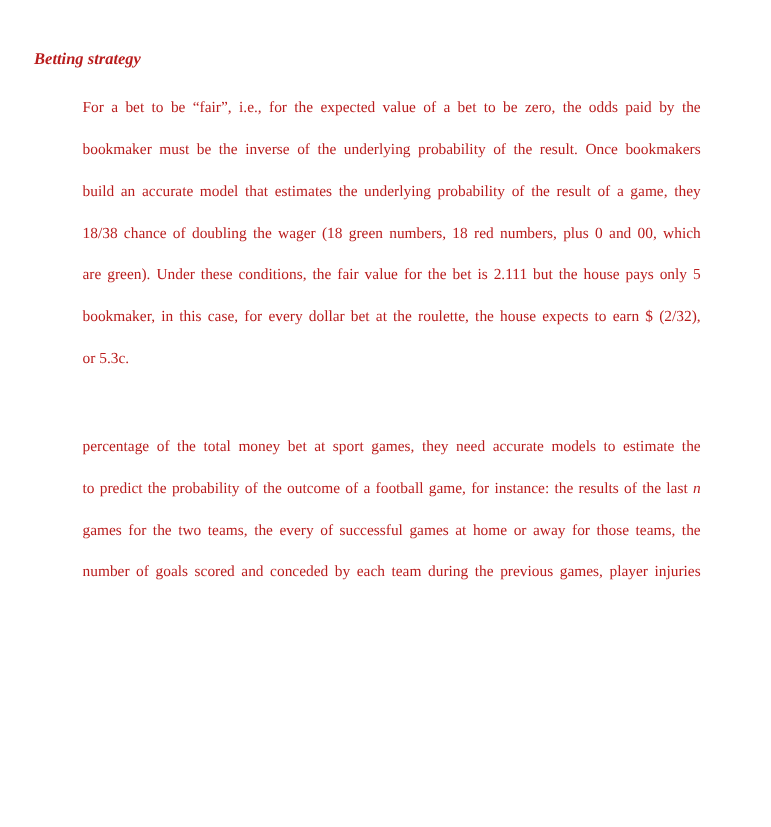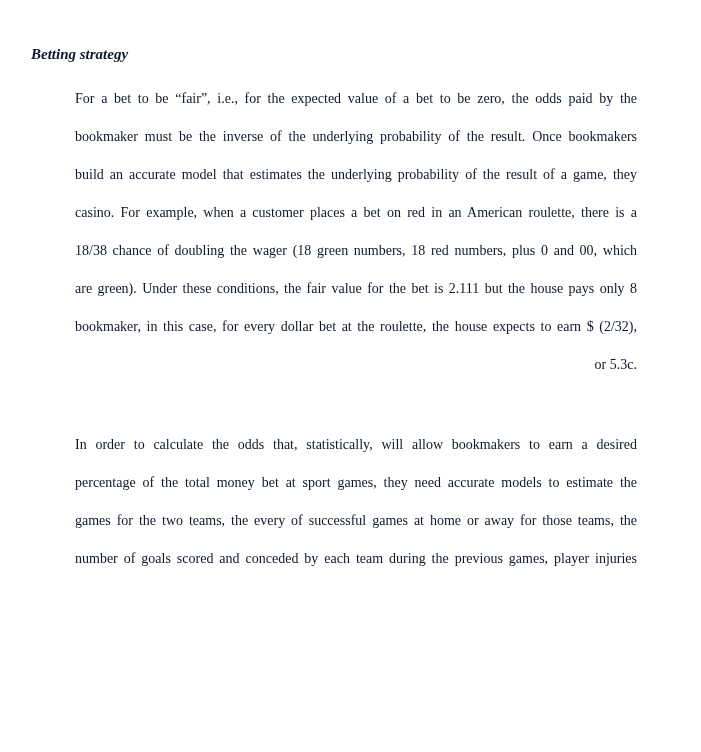--- a/index.html
+++ b/index.html
@@ -9,21 +9,21 @@
   }
   .page {
     position: relative;
     width: 701px;
     height: 640px;
     box-sizing: border-box;
     background: #ffffff;
     padding: 44px 0 0 31px;
     overflow: hidden;
     font-family: "Liberation Serif", "DejaVu Serif", serif;
-    color: #0f172a;
+    color: #b91c1c;
   }
   .text-block {
     width: 606px;
   }
   .heading {
     font-style: italic;
     font-size: 15px;
     line-height: 20px;
     margin: 0 0 16px 0;
     text-align: left;
@@ -39,46 +39,45 @@
     line-height: 38px;
     height: 38px;
     overflow: hidden;
     margin-left: 44px;
   }
   .line.j {
     text-align: justify;
     text-align-last: justify;
   }
   .line.l {
-    text-align: right;
+    text-align: left;
   }
   .ital {
     font-style: italic;
   }
 </style>
 </head>
 <body>
 
 <div class="page">
   <div class="text-block">
 
     <h2 class="heading">Betting strategy</h2>
 
     <div class="para">
       <div class="line j">For a bet to be “fair”, i.e., for the expected value of a bet to be zero, the odds paid by the</div>
       <div class="line j">bookmaker must be the inverse of the underlying probability of the result. Once bookmakers</div>
       <div class="line j">build an accurate model that estimates the underlying probability of the result of a game, they</div>
-      <div class="line j">casino. For example, when a customer places a bet on red in an American roulette, there is a</div>
       <div class="line j">18/38 chance of doubling the wager (18 green numbers, 18 red numbers, plus 0 and 00, which</div>
-      <div class="line j">are green). Under these conditions, the fair value for the bet is 2.111 but the house pays only 8</div>
+      <div class="line j">are green). Under these conditions, the fair value for the bet is 2.111 but the house pays only 5</div>
       <div class="line j">bookmaker, in this case, for every dollar bet at the roulette, the house expects to earn $ (2/32),</div>
       <div class="line l">or 5.3c.</div>
     </div>
 
     <div class="para">
-      <div class="line j">In order to calculate the odds that, statistically, will allow bookmakers to earn a desired</div>
       <div class="line j">percentage of the total money bet at sport games, they need accurate models to estimate the</div>
+      <div class="line j"><span>to predict the probability of the outcome of a football game, for instance: the results of the last </span><span class="ital">n</span></div>
       <div class="line j">games for the two teams, the every of successful games at home or away for those teams, the</div>
       <div class="line j">number of goals scored and conceded by each team during the previous games, player injuries</div>
     </div>
 
   </div>
 </div>
 
 </body></html>

